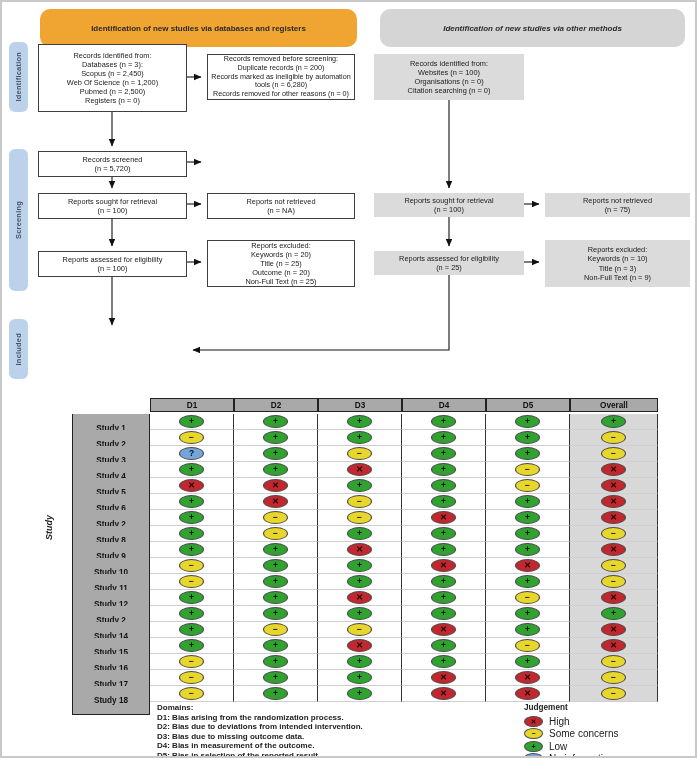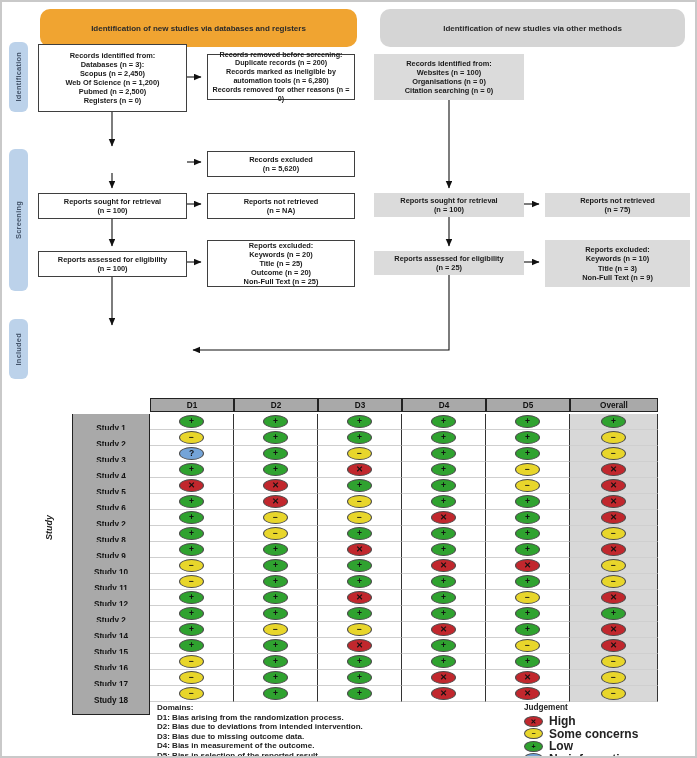--- a/index.html
+++ b/index.html
@@ -4,21 +4,21 @@
 <style>
   html,body{margin:0;padding:0;background:#fff;font-family:"Liberation Sans",sans-serif;}
   #canvas{position:relative;width:693px;height:754px;border:2px solid #c9c9c9;background:#fff;overflow:hidden;}
   .banner{position:absolute;height:38px;border-radius:10px;display:flex;align-items:center;justify-content:center;
           font-size:8px;font-weight:700;color:#2b2b2b;}
   .banner.orange{background:#f0a431;}
   .banner.gray{background:#d5d5d5;}
   .sidepill{position:absolute;width:19px;background:#bcd2ea;border-radius:6px;display:flex;align-items:center;justify-content:center;}
   .sidepill span{writing-mode:vertical-rl;transform:rotate(180deg);font-size:7.5px;font-weight:700;color:#44546a;letter-spacing:.2px;}
   .box{position:absolute;display:flex;align-items:center;justify-content:center;text-align:center;
-       font-size:7.4px;line-height:1.22;color:#1a1a1a;white-space:pre-line;padding:12px 3px;box-sizing:border-box;font-weight:bold;}
+       font-size:7.4px;line-height:1.22;color:#1a1a1a;white-space:pre-line;padding:12px 3px;box-sizing:border-box;}
   .box.white{background:#fff;border:1.2px solid #3f3f3f;}
   .box.grayfill{background:#dbdbdb;border:none;}
   #connectors{position:absolute;left:0;top:0;width:693px;height:754px;pointer-events:none;}
   
   .rob-title{position:absolute;left:150px;top:383px;width:508px;text-align:center;font-size:9.5px;font-weight:700;color:#111;}
   .rob-grid{position:absolute;left:70px;top:396px;display:grid;grid-template-columns:78px repeat(5,84px) 88px;
             grid-auto-rows:16px;}
   .rob-grid .cell{display:flex;align-items:center;justify-content:center;box-sizing:border-box;}
   .rob-grid .hdr{background:#a9a9a9;border:1px solid #222;font-size:8.2px;font-weight:700;color:#111;height:14px;}
   .rob-grid .corner{background:transparent;border:none;}
@@ -27,29 +27,29 @@
   .rob-grid .body.overall{background:#d8d8d8;}
   .dot{display:inline-flex;align-items:center;justify-content:center;width:23px;height:11px;border-radius:50%;
        border:1px solid #4a4a4a;font-size:8.5px;font-weight:700;color:#111;line-height:1;}
   .ylabel{position:absolute;left:42px;top:538px;transform:rotate(-90deg);transform-origin:left top;
           font-size:9px;font-weight:700;font-style:italic;color:#222;}
   .domains-note{position:absolute;left:155px;top:701px;font-size:8px;font-weight:700;color:#222;line-height:1.2;white-space:pre-line;}
   .legend{position:absolute;left:522px;top:701px;}
   .legend-title{font-size:8.2px;font-weight:700;color:#222;margin-bottom:3px;}
   .legend-item{display:flex;align-items:center;height:12.5px;}
   .legend-item .dot{width:17px;height:9px;font-size:7px;margin-right:6px;}
-  .legend-item .lbl{font-size:12px;font-weight:700;color:#222;}
+  .legend-item .lbl{font-size:10px;font-weight:400;color:#222;}
 </style>
 </head>
 <body>
 
 <div id="canvas">
 
   <div class="banner orange" style="left:38px;top:7px;width:317px;">Identification of new studies via databases and registers</div>
-  <div class="banner gray" style="left:378px;top:7px;width:305px;">Identification of new studies via other methods</div>
+  <div class="banner gray" style="left:378px;top:7px;width:305px;font-style:italic;">Identification of new studies via other methods</div>
 
   <div class="sidepill" style="left:7px;top:40px;height:70px;">
     <span>Identification</span>
   </div>
   <div class="sidepill" style="left:7px;top:147px;height:142px;">
     <span>Screening</span>
   </div>
   <div class="sidepill" style="left:7px;top:317px;height:60px;">
     <span>Included</span>
   </div>
@@ -80,22 +80,22 @@
   <div class="box white" style="left:36px;top:42px;width:149px;height:68px;">Records identified from:
 Databases (n = 3):
 Scopus (n = 2,450)
 Web Of Science (n = 1,200)
 Pubmed (n = 2,500)
 Registers (n = 0)</div>
   <div class="box white" style="left:205px;top:52px;width:148px;height:46px;font-size:7.2px;">Records removed before screening:
 Duplicate records (n = 200)
 Records marked as ineligible by automation tools (n = 6,280)
 Records removed for other reasons (n = 0)</div>
-  <div class="box white" style="left:205px;top:149px;width:148px;height:22px;">Records excluded
-(n = 5,620)</div>
+  <div class="box white" style="left:36px;top:149px;width:149px;height:22px;">Records screened
+(n = 5,720)</div>
   <div class="box white" style="left:36px;top:191px;width:149px;height:23px;">Reports sought for retrieval
 (n = 100)</div>
   <div class="box white" style="left:205px;top:191px;width:148px;height:23px;">Reports not retrieved
 (n = NA)</div>
   <div class="box white" style="left:36px;top:249px;width:149px;height:23px;">Reports assessed for eligibility
 (n = 100)</div>
   <div class="box white" style="left:205px;top:238px;width:148px;height:47px;">Reports excluded:
 Keywords (n = 20)
 Title (n = 25)
 Outcome (n = 20)

